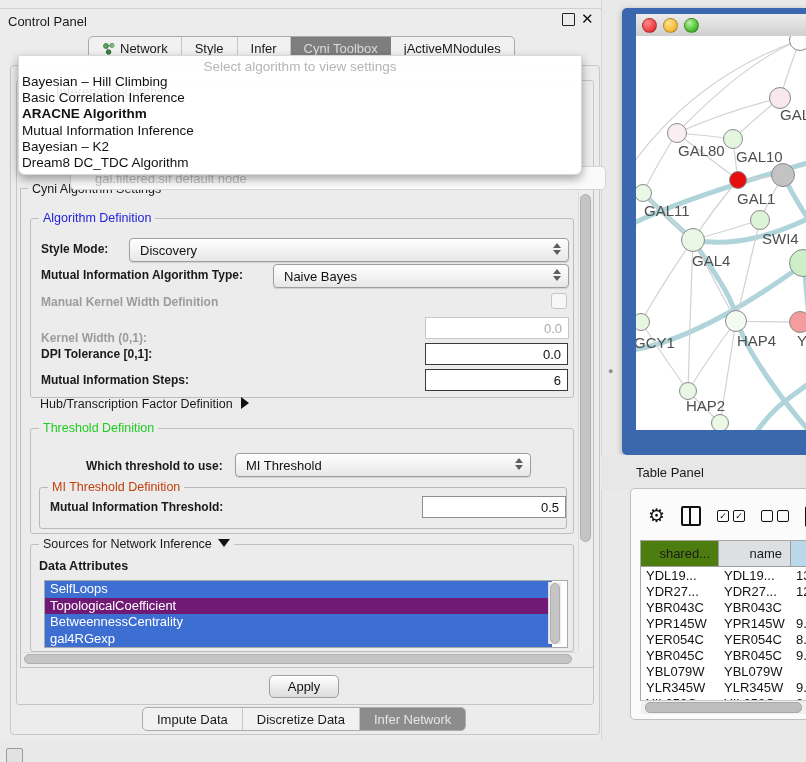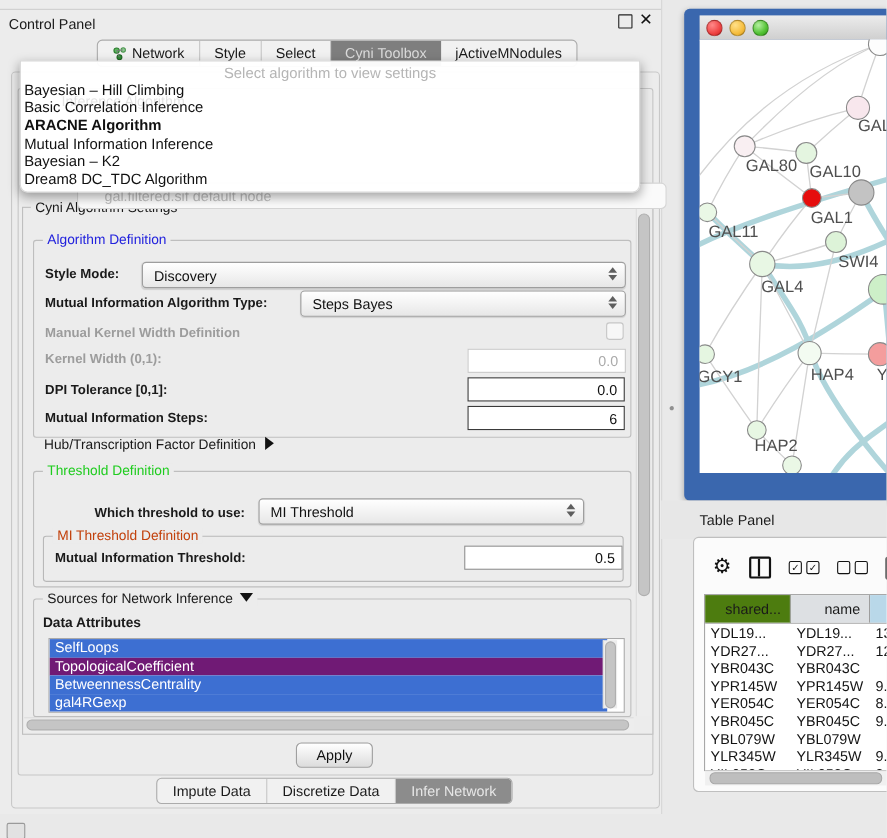--- a/index.html
+++ b/index.html
@@ -150,21 +150,21 @@
             <line x1="4" y1="4" x2="10" y2="3.4" stroke="#777" stroke-width="0.8"></line>
             <line x1="4" y1="4" x2="6.6" y2="10" stroke="#777" stroke-width="0.8"></line>
           </svg>
         </span>
         <span>Network</span>
       </div>
       <div class="tab">
         <span>Style</span>
       </div>
       <div class="tab">
-        <span>Select</span>
+        <span>Infer</span>
       </div>
       <div class="tab active">
         <span>Cyni Toolbox</span>
       </div>
       <div class="tab">
         <span>jActiveMNodules</span>
       </div>
     </div>
 
   <div class="abs" id="outer-panel"></div>
@@ -197,31 +197,31 @@
     <div class="combo" style="left:98px;top:19px;width:406px;">
       <span>Discovery</span>
       <span class="spinner">
           <span class="spin-up"></span>
           <span class="spin-dn"></span>
         </span>
     </div>
 
     <span class="flabel" style="left:10px;top:49px;">Mutual Information Algorithm Type:</span>
     <div class="combo" style="left:242px;top:45px;width:262px;">
-      <span>Steps Bayes</span>
+      <span>Naive Bayes</span>
       <span class="spinner">
           <span class="spin-up"></span>
           <span class="spin-dn"></span>
         </span>
     </div>
 
     <span class="flabel dis" style="left:10px;top:76px;">Manual Kernel Width Definition</span>
     <div class="cb" style="left:520px;top:74px;"></div>
 
-    <span class="flabel dis" style="left:10px;top:100px;">Kernel Width (0,1):</span>
+    <span class="flabel dis" style="left:10px;top:112px;">Kernel Width (0,1):</span>
     <div class="fld dis" style="left:394px;top:98px;width:130px;">
         <span>0.0</span>
       </div>
 
     <span class="flabel" style="left:10px;top:128px;">DPI Tolerance [0,1]:</span>
     <div class="fld en" style="left:394px;top:124px;width:129px;">
         <span>0.0</span>
       </div>
 
     <span class="flabel" style="left:10px;top:154px;">Mutual Information Steps:</span>

